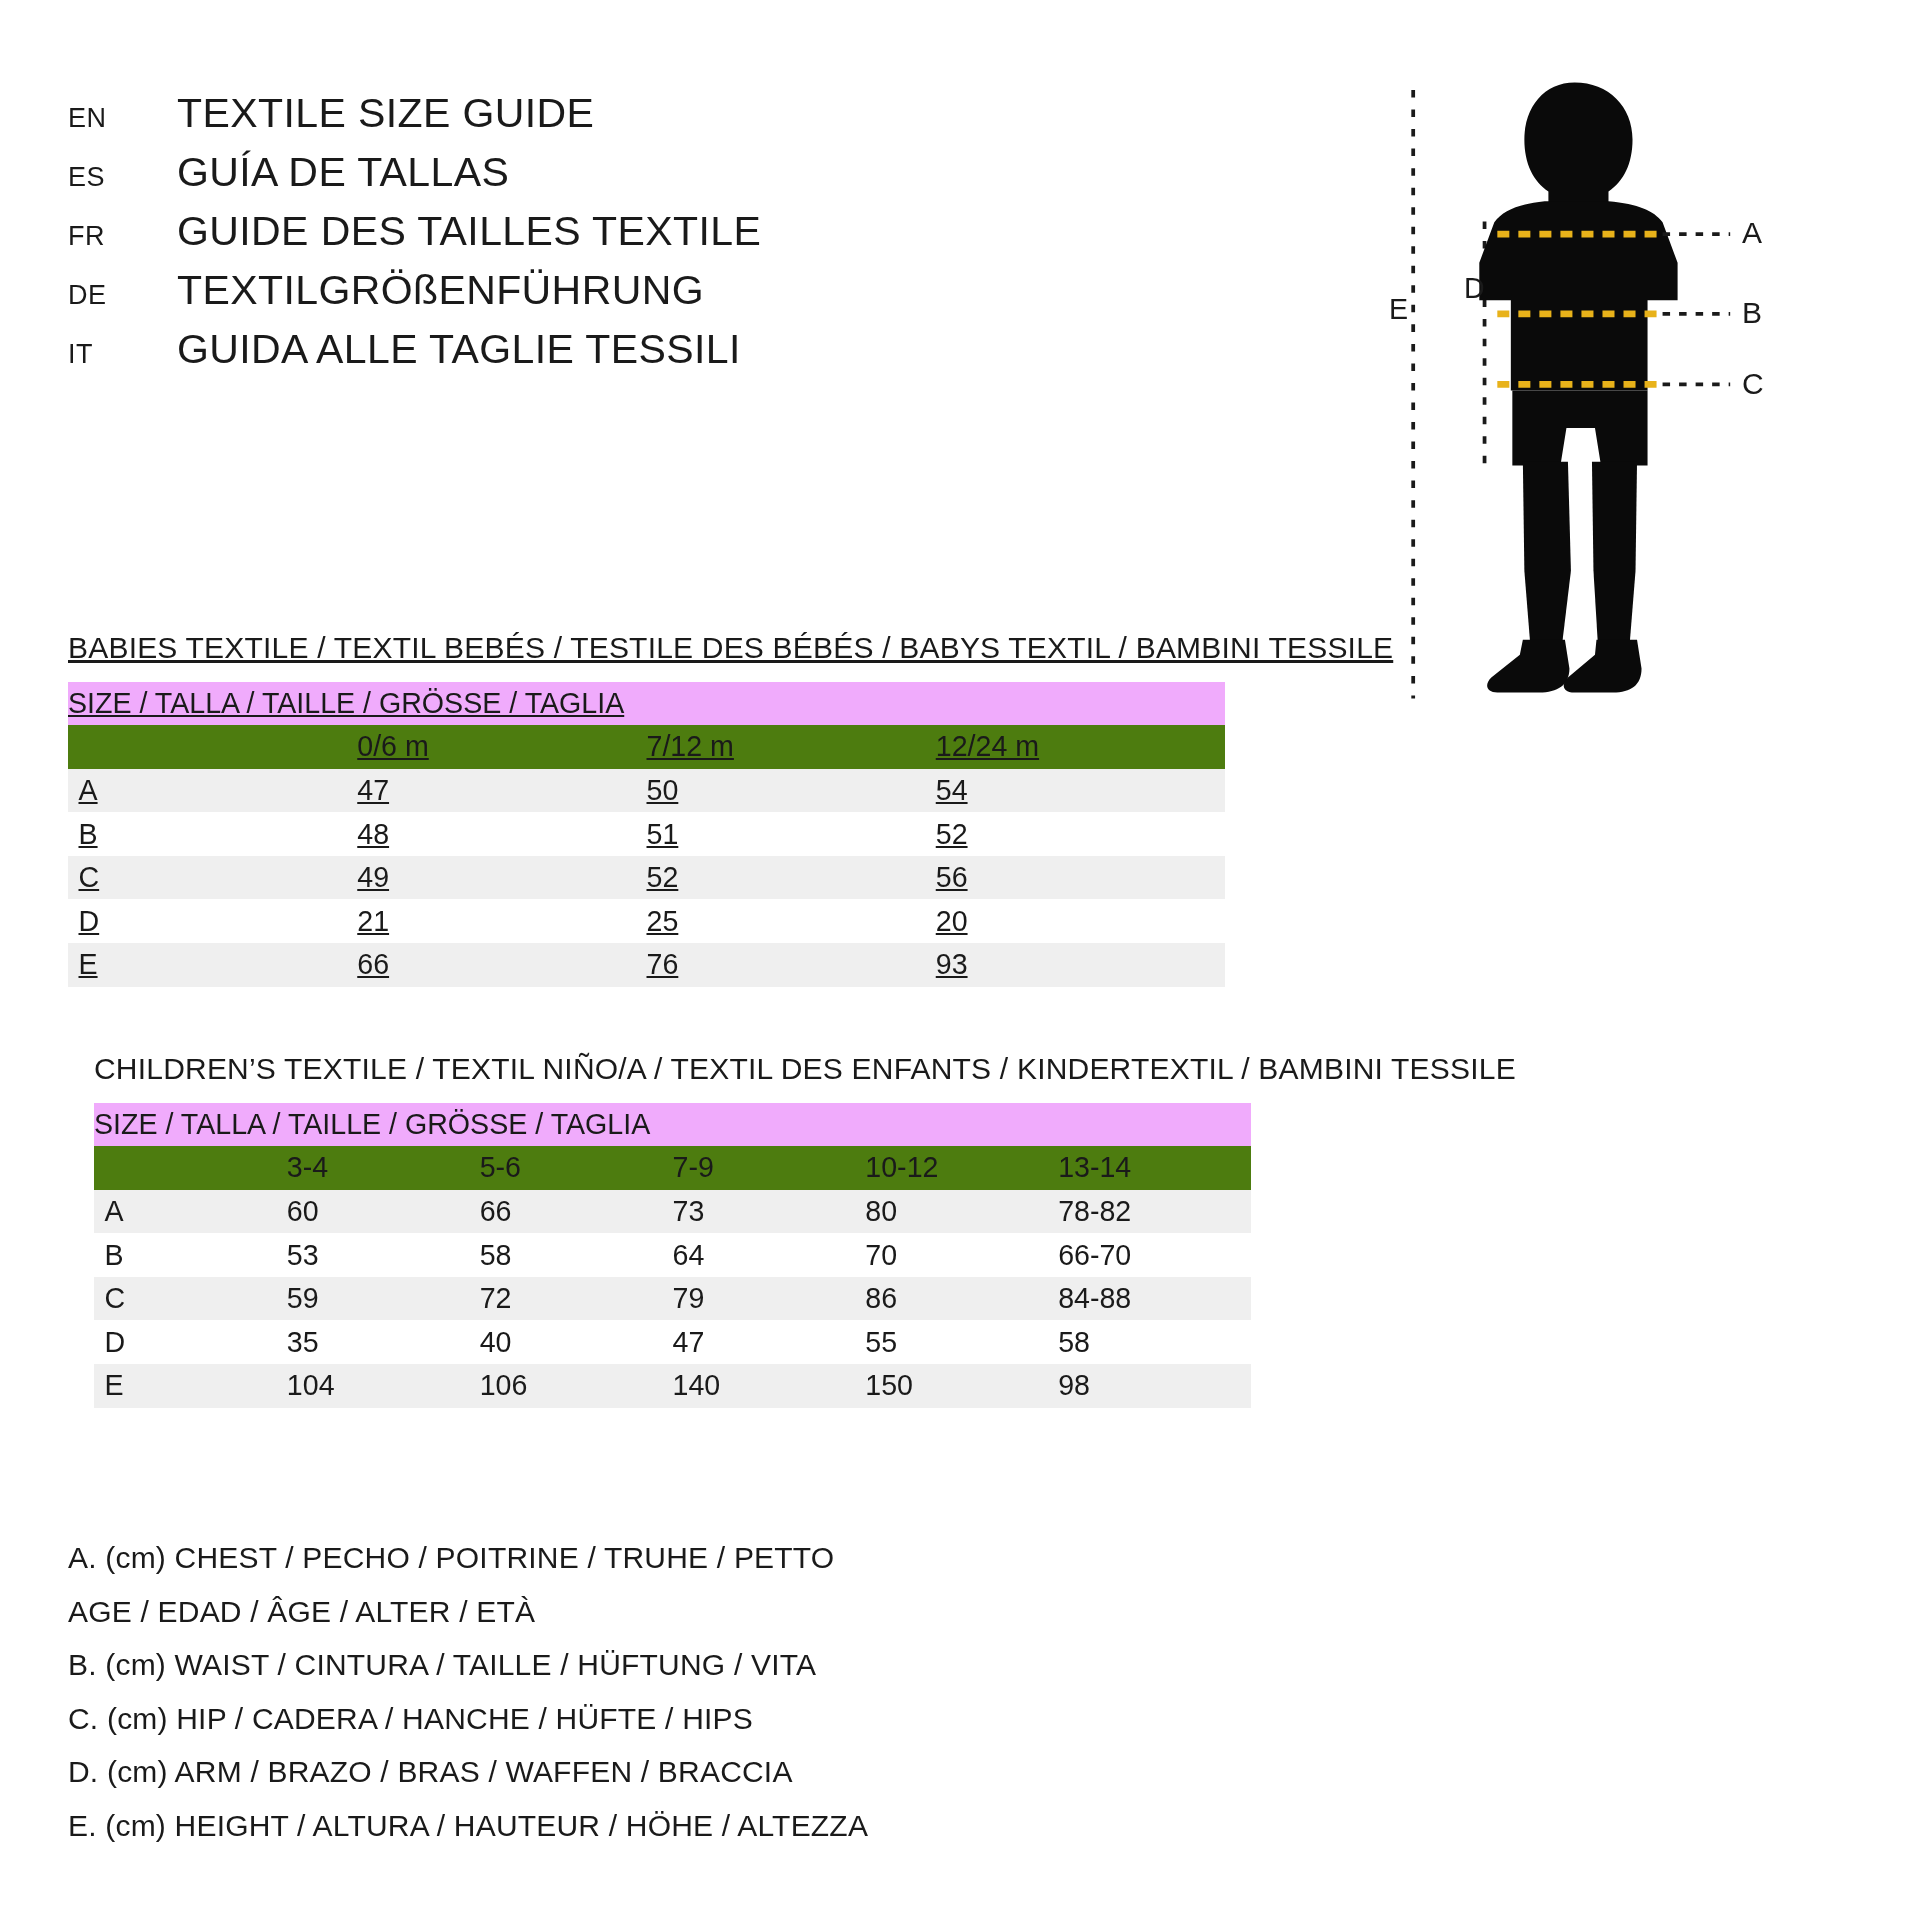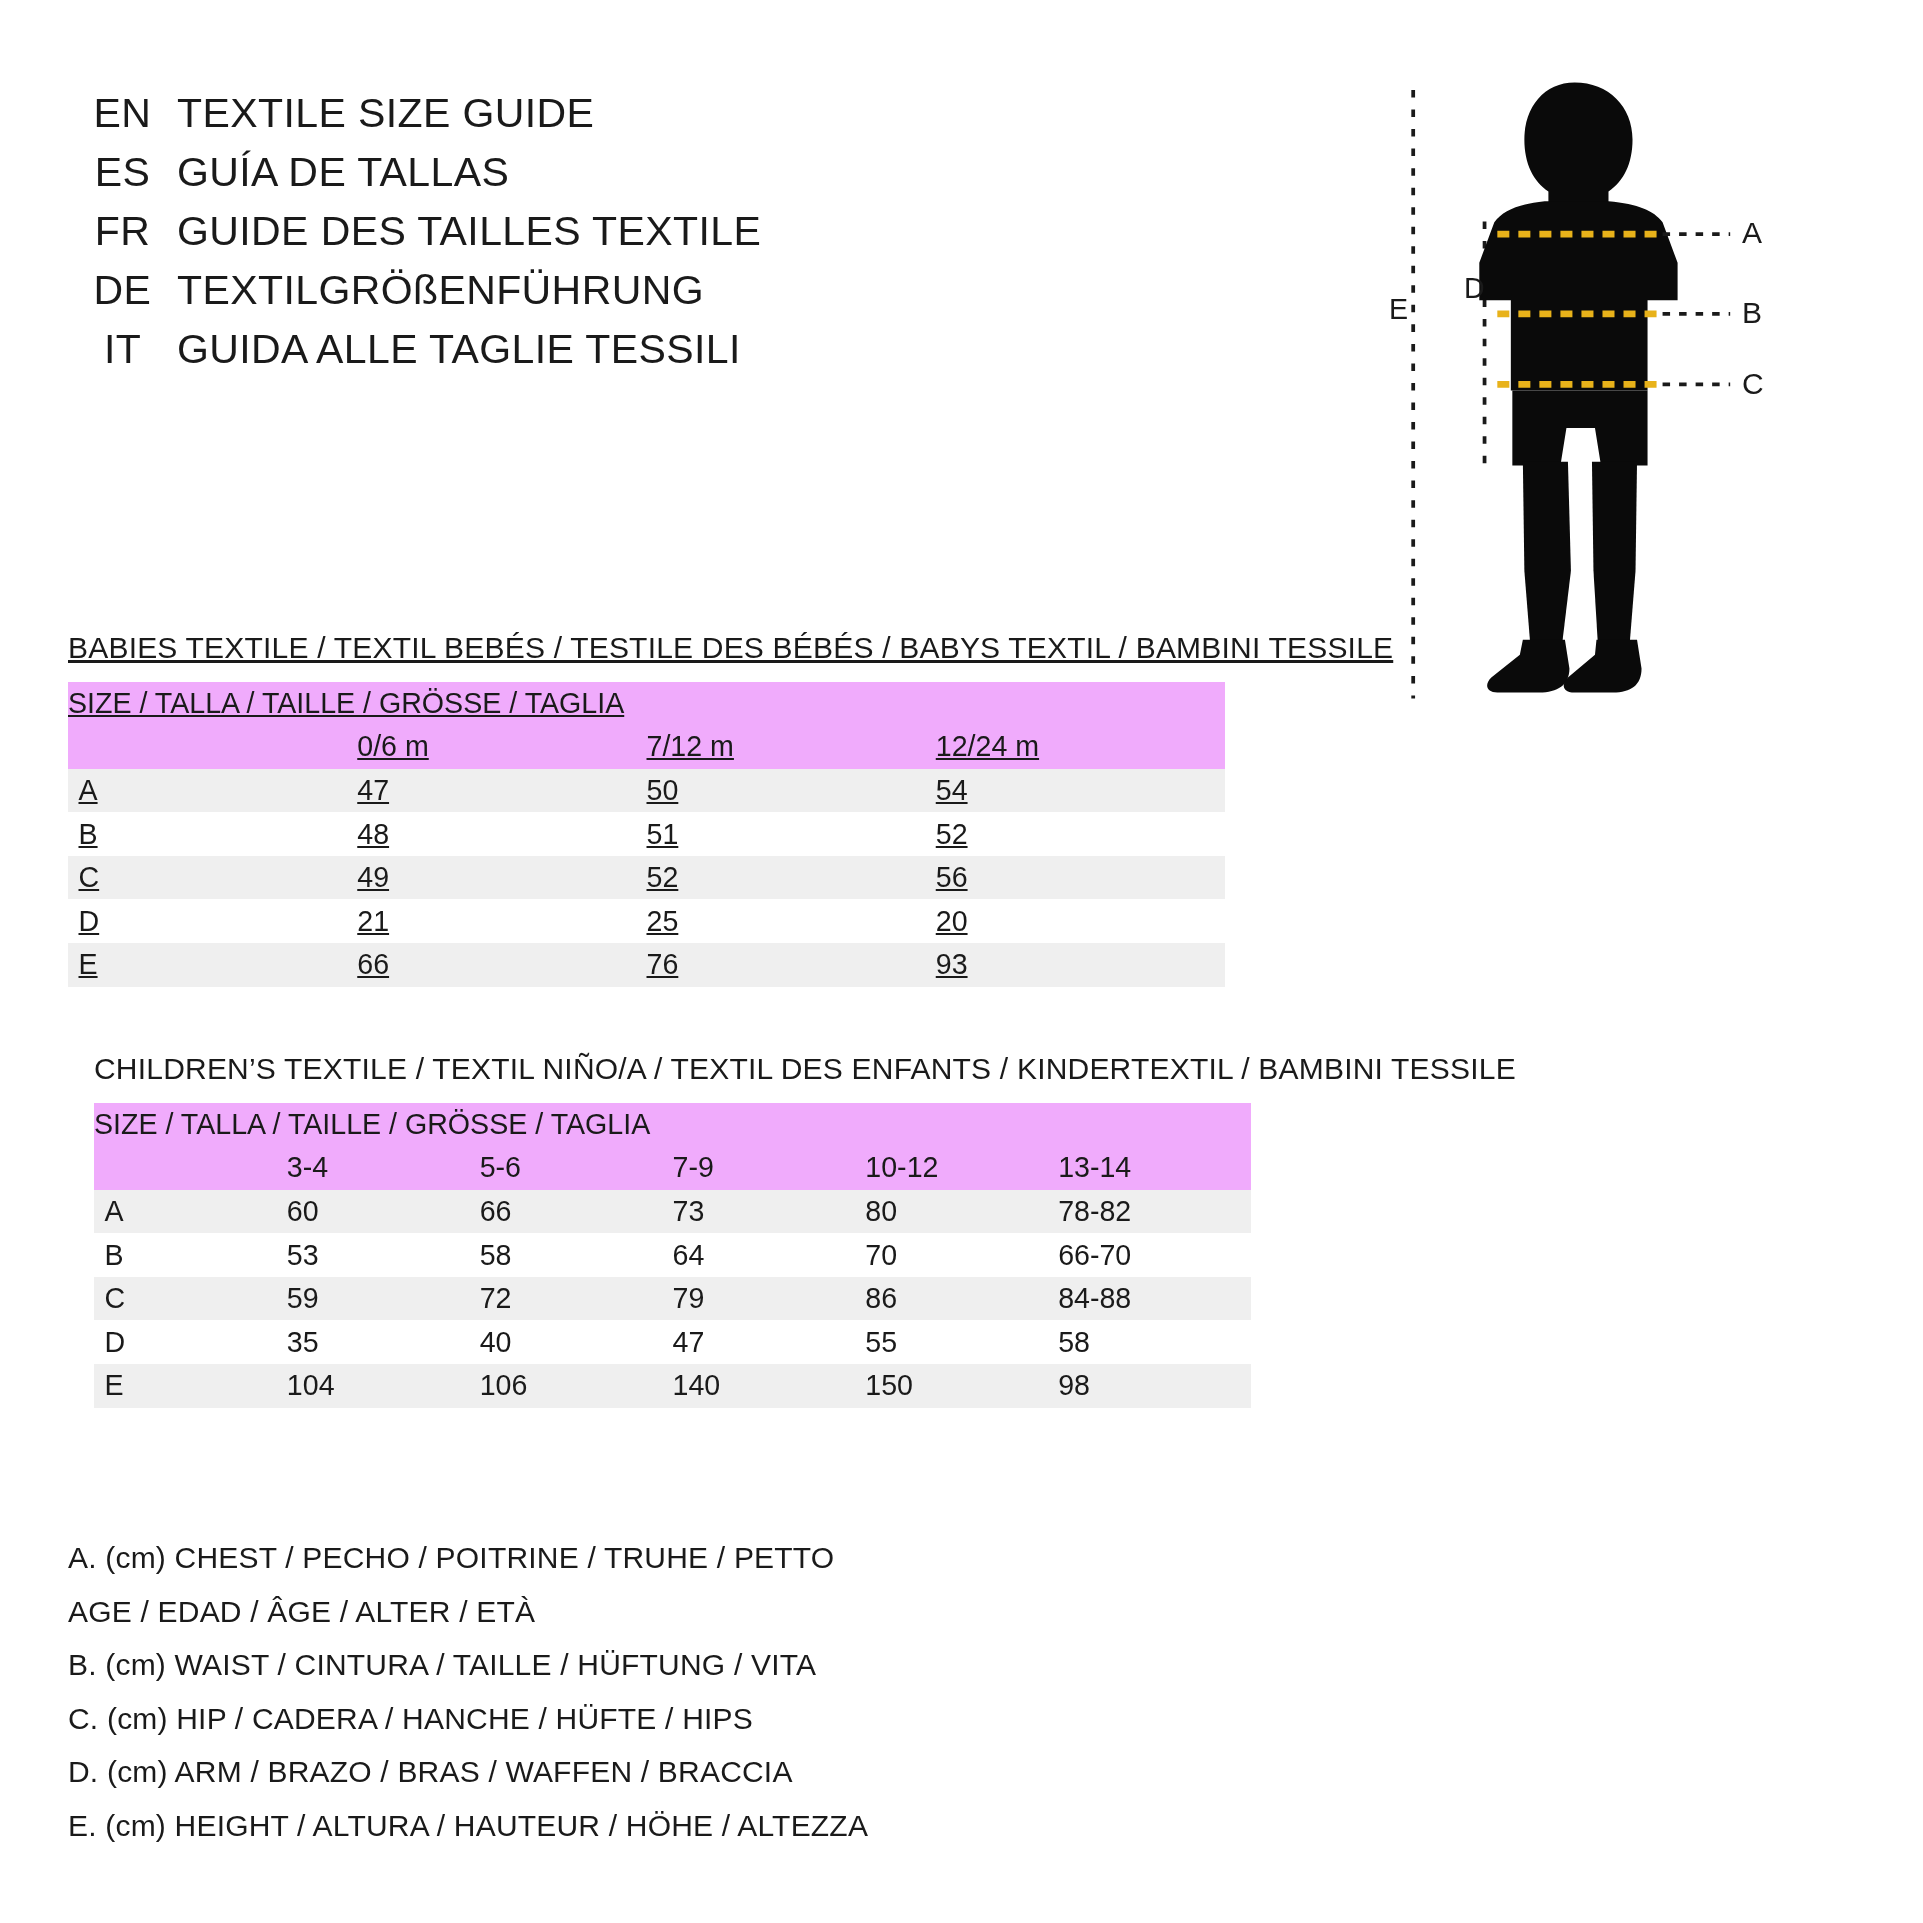--- a/index.html
+++ b/index.html
@@ -23,23 +23,22 @@
     top: 90px;
     width: 1202px;
   }
   .lang-row {
     display: flex;
     align-items: baseline;
     margin-bottom: 12px;
   }
   .lang-code {
     width: 109px;
-    font-size: 41px;
+    font-size: 27px;
     letter-spacing: 0.4px;
-    text-align: center;
   }
   .lang-title {
     font-size: 41px;
     letter-spacing: 0.4px;
   }
 
   
   #figure-area {
     position: absolute;
     left: 1383px;
@@ -77,21 +76,21 @@
     padding: 5.3px 0 5.3px 0;
   }
   .hdr-row td {
     background: #f0abfc;
     font-size: 28.6px;
     padding-left: 10.5px;
     padding-top: 8.3px;
     padding-bottom: 8.3px;
   }
   .sizes-row td {
-    background: #f0abfc;
+    background: #4d7c0f;
     padding-top: 9.8px;
     padding-bottom: 9.8px;
   }
   tr.shade td {
     background: #efefef;
   }
   tr.plain td {
     background: #ffffff;
   }
   .c-label {

